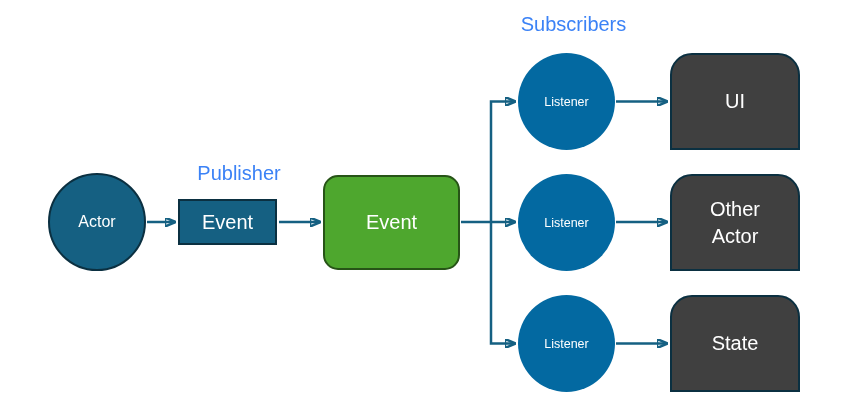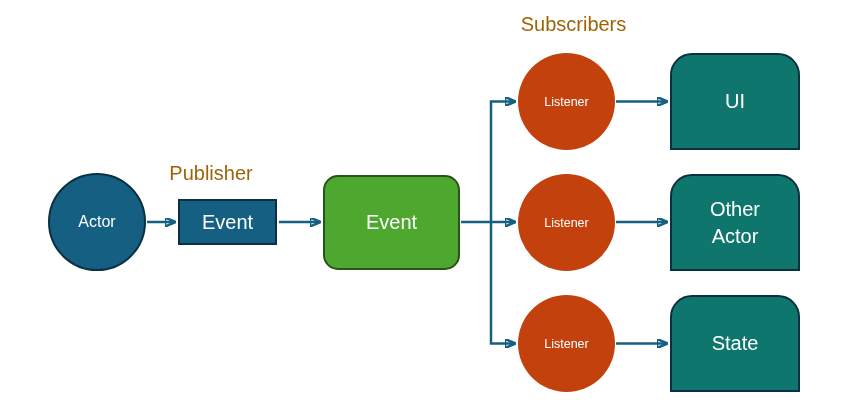--- a/index.html
+++ b/index.html
@@ -23,27 +23,27 @@
     height: 418px;
   }
   .connector-layer path {
     fill: none;
     stroke: #156082;
     stroke-width: 2.5;
     stroke-linejoin: miter;
   }
   .heading {
     position: absolute;
-    color: #a16207;
+    color: #3b82f6;
     font-size: 20px;
     text-align: center;
     line-height: 26px;
     white-space: nowrap;
   }
-  .heading.publisher { left: 136px; top: 160px; width: 150px; }
+  .heading.publisher { left: 164px; top: 160px; width: 150px; }
   .heading.subscribers { left: 495px; top: 11px; width: 157px; }
   .node {
     position: absolute;
     display: flex;
     flex-direction: column;
     align-items: center;
     justify-content: center;
     color: #ffffff;
     text-align: center;
     box-sizing: border-box;
@@ -64,31 +64,31 @@
   .event-system-box {
     left: 323px; top: 175px; width: 137px; height: 95px;
     background: #4ea72e;
     border: 2.5px solid #275417;
     border-radius: 15px;
     font-size: 20px;
     line-height: 27px;
   }
   .listener-circle {
     left: 518px; width: 97px; height: 97px;
-    background: #c2410c;
+    background: #0369a1;
     border-radius: 50%;
     font-size: 12.5px;
     text-align: right;
   }
   .listener-1 { top: 53px; }
   .listener-2 { top: 174px; }
   .listener-3 { top: 295px; }
   .target-box {
     left: 670px; width: 130px; height: 97px;
-    background: #0f766e;
+    background: #404040;
     border: 2.5px solid #0b3041;
     border-radius: 22px 22px 0 0;
     font-size: 20px;
     line-height: 27px;
   }
   .target-1 { top: 53px; }
   .target-2 { top: 174px; text-align: right; }
   .target-3 { top: 295px; }
 </style>
 </head>

